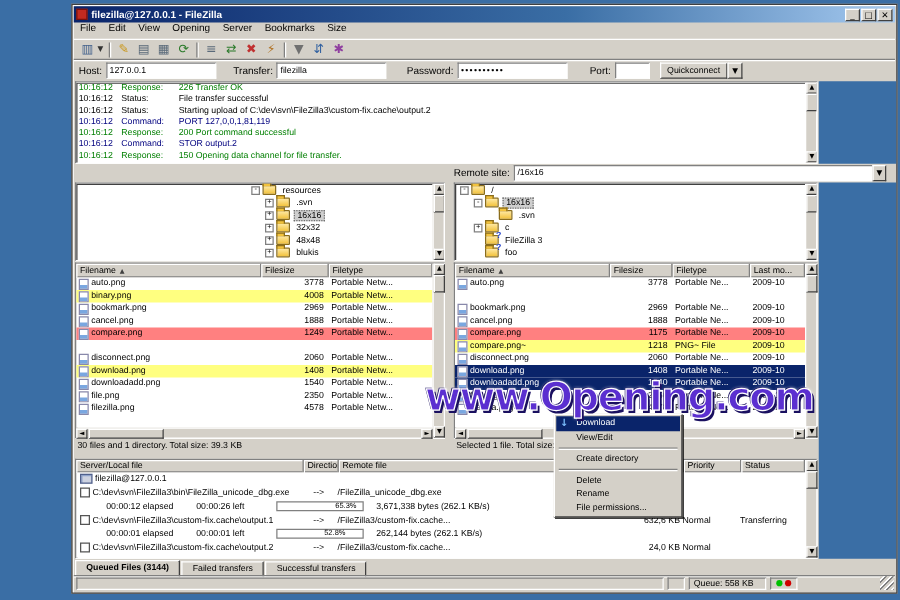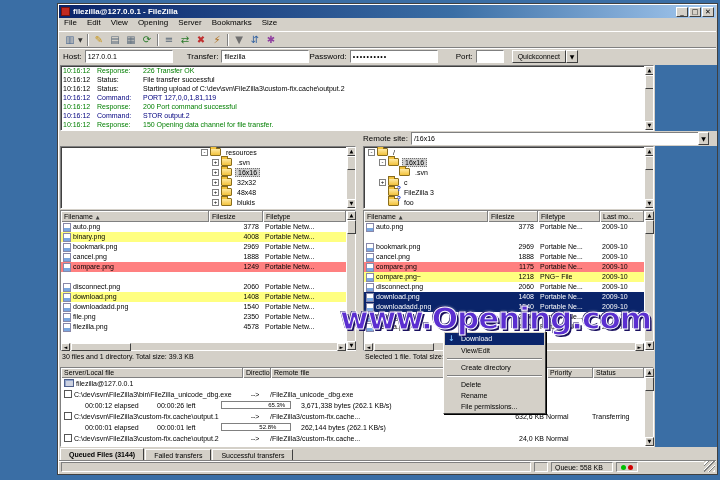--- a/index.html
+++ b/index.html
@@ -186,21 +186,21 @@
       <span class="tbtn" style="color: rgb(112, 112, 112);">▼</span>
       <span class="tbtn" style="color: rgb(48, 96, 160);">⇵</span>
       <span class="tbtn" style="color: rgb(144, 64, 160);">✱</span>
     </div>
 
   <div class="quickbar">
     <span class="lbl">Host:</span>
     <span class="field" style="width:88px">127.0.0.1</span>
     <span class="lbl" style="margin-left:14px">Transfer:</span>
     <span class="field" style="width:88px">filezilla</span>
-    <span class="lbl" style="">Password:</span>
+    <span class="lbl" style="margin-left:16px">Password:</span>
     <span class="field" style="width:88px;letter-spacing:1px">••••••••••</span>
     <span class="lbl" style="margin-left:18px">Port:</span>
     <span class="field" style="width:28px"></span>
     <span class="qcbtn">Quickconnect</span>
     <span class="qcdd">▼</span>
   </div>
 
   <div class="log sunken" id="log">
       <div class="logline" style="color: rgb(0, 127, 0);">
         <span class="lt">10:16:12</span>

